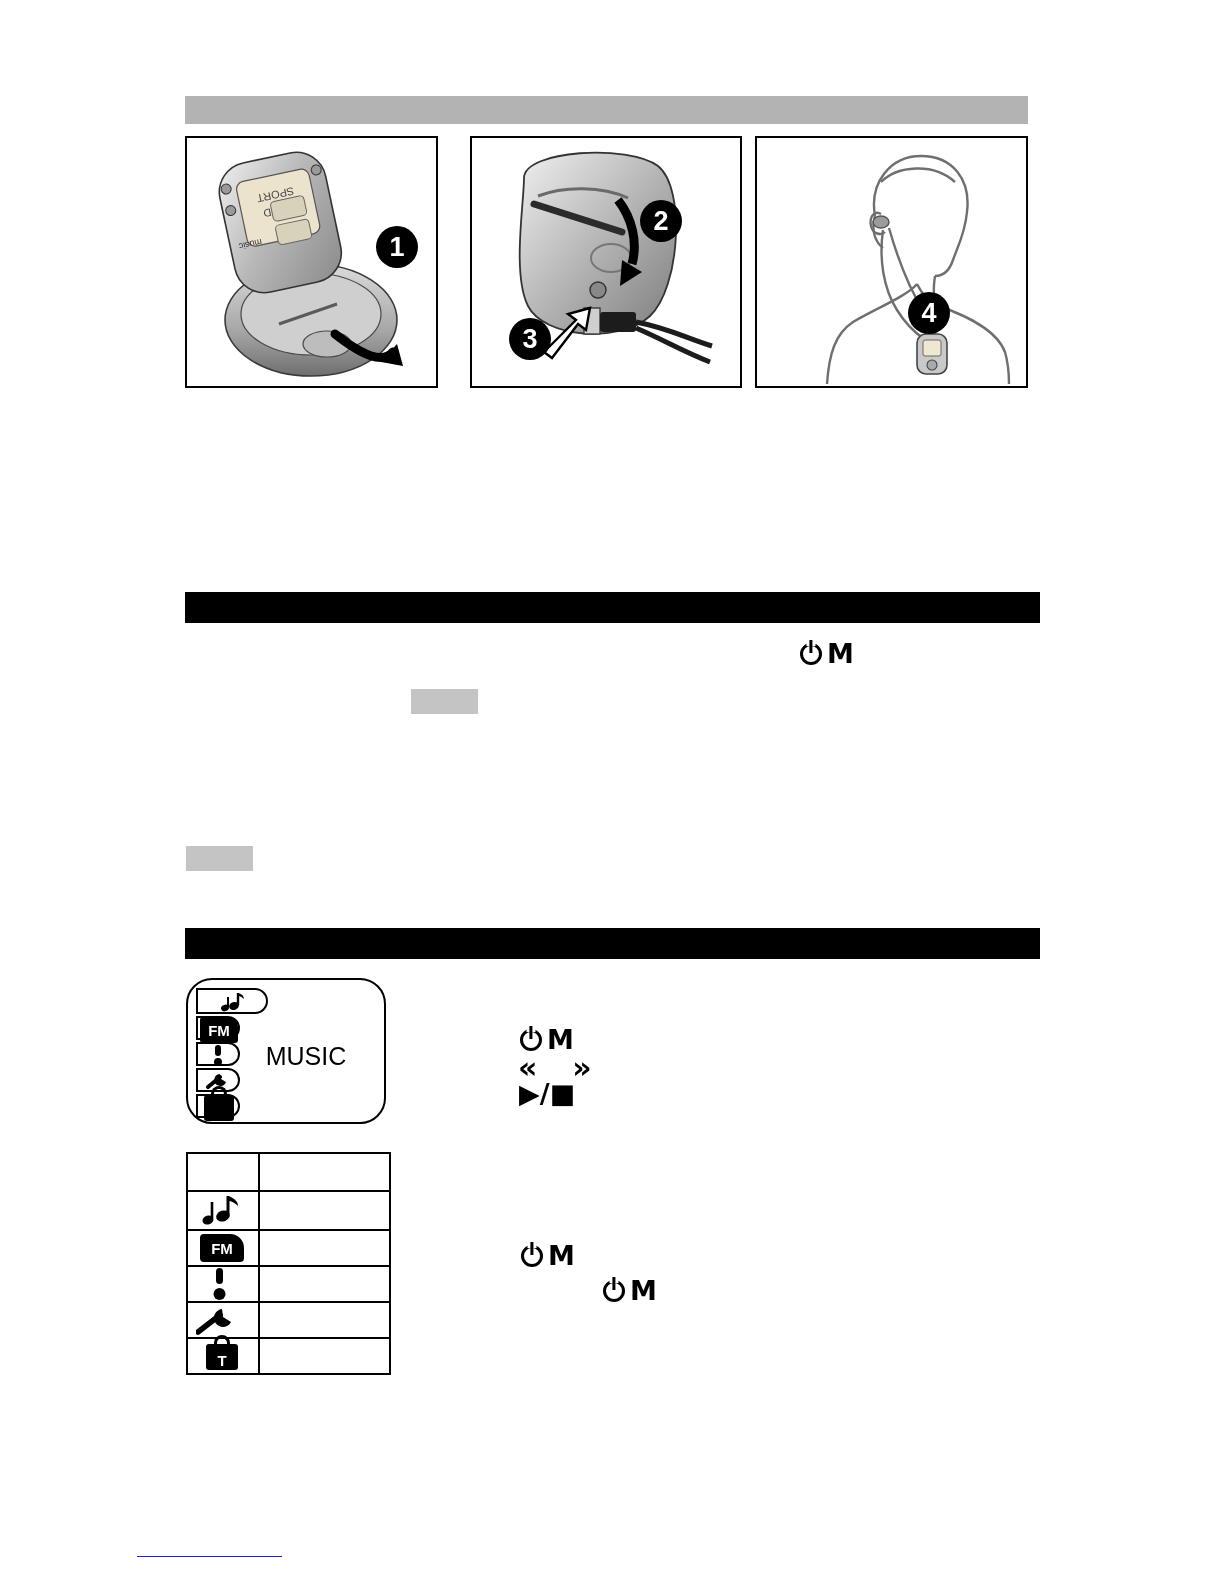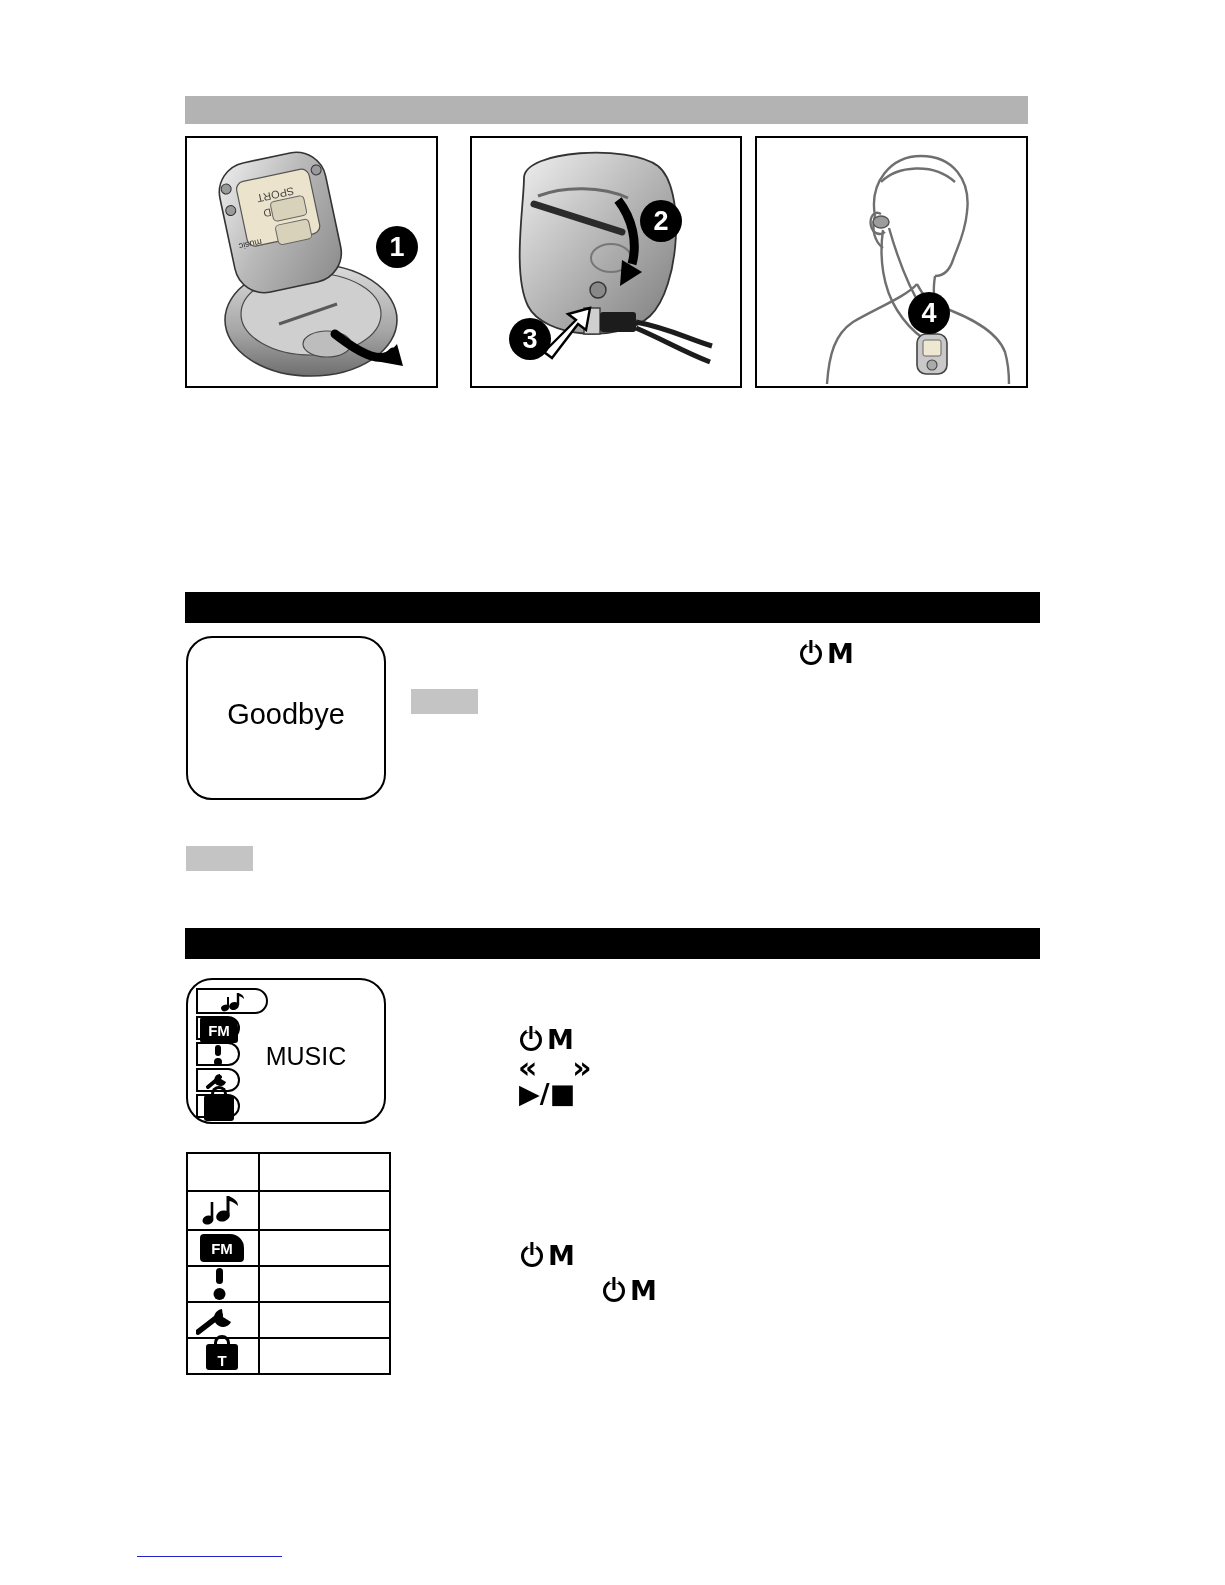--- a/index.html
+++ b/index.html
@@ -290,23 +290,20 @@
         <rect x="160" y="196" width="30" height="40" rx="9" fill="#c9c9c9" stroke="#444" stroke-width="1.6"></rect>
         <rect x="166" y="202" width="18" height="16" rx="2" fill="#eee7d2" stroke="#666" stroke-width="1"></rect>
         <circle cx="175" cy="227" r="5" fill="#aaa" stroke="#444" stroke-width="1.1"></circle>
       </g>
     </svg>
     <div class="num-badge" style="left:151px; top:154px;">4</div>
   </div>
 
   <div class="black-bar" style="left:185px; top:592px; width:855px; height:31px;"></div>
 
-  <div class="lcd" style="left:186px; top:636px; width:200px; height:164px;">
-    <div class="lcd-text" style="top:60px;">Goodbye</div>
-  </div>
 
   <div class="power-m" style="left:800px; top:640px;">
     <span class="pw-circle"></span>
     <span class="pw-m">M</span>
   </div>
 
   <div class="gray-chip" style="left:411px; top:689px; width:67px; height:25px;"></div>
   <div class="gray-chip" style="left:186px; top:846px; width:67px; height:25px;"></div>
 
   <div class="black-bar" style="left:185px; top:928px; width:855px; height:31px;"></div>

